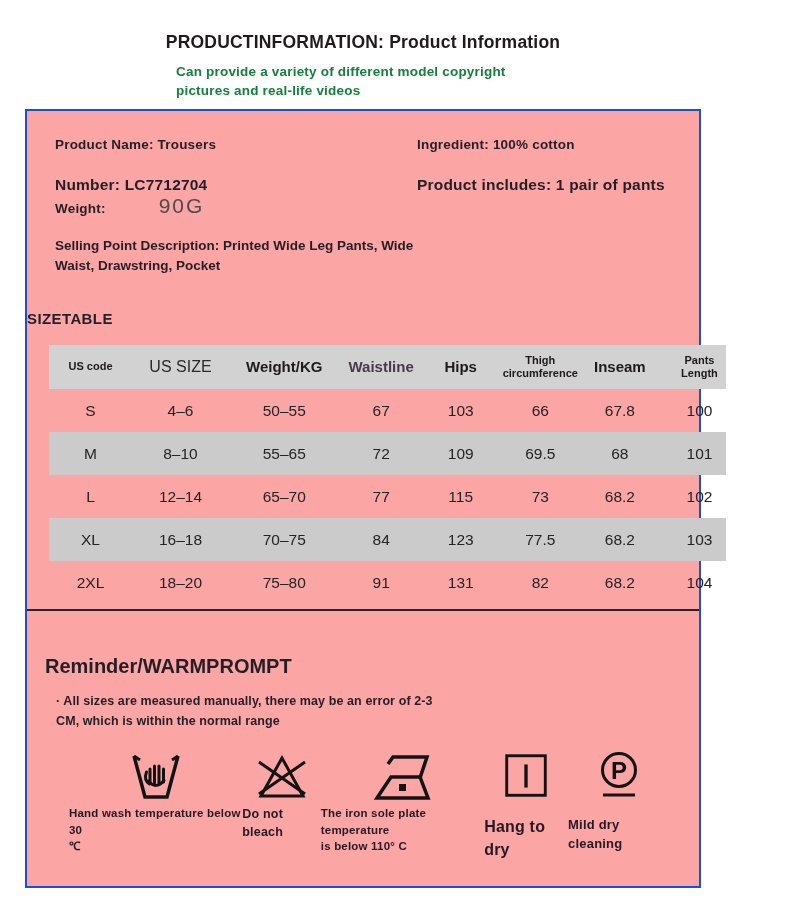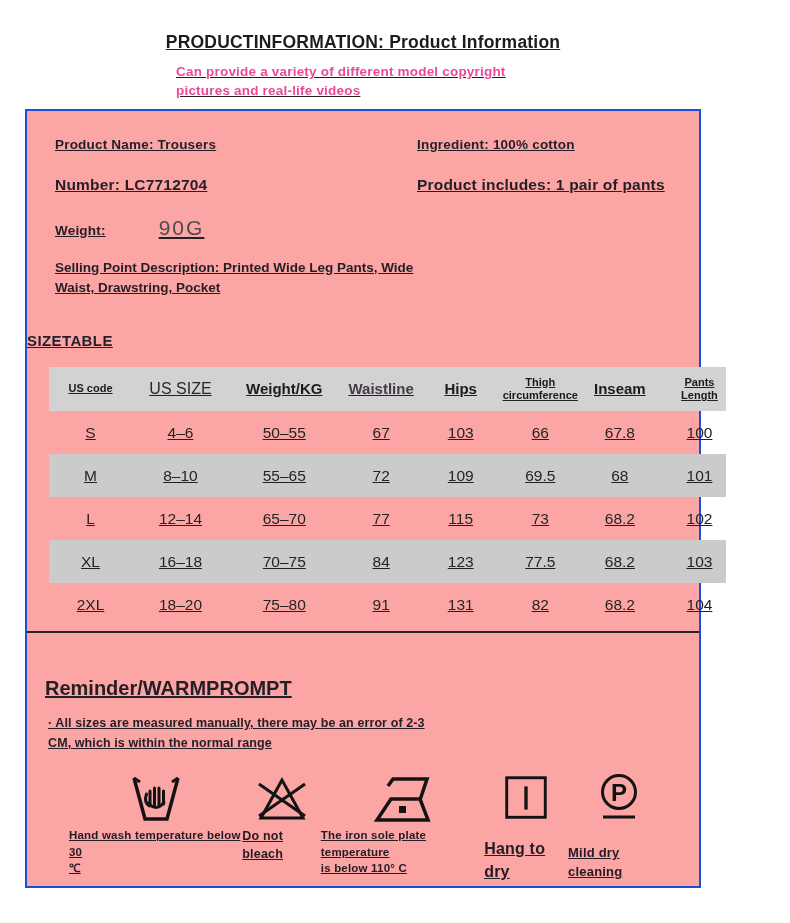--- a/index.html
+++ b/index.html
@@ -1,44 +1,44 @@
 <!DOCTYPE html>
 <html><head>
 <meta charset="utf-8">
 <style>
   html,body { margin:0; padding:0; }
   body {
     width:790px; height:923px; background:#ffffff;
     font-family:"Liberation Sans", sans-serif;
     color:#241e26;
   }
-  .page { position:relative; width:726px; height:923px; overflow:hidden;text-decoration:underline; }
+  .page { position:relative; width:726px; height:923px; overflow:hidden; }
 
   .title {
     margin:32px 0 10px; text-align:center;
     font-size:17.5px; font-weight:bold; color:#1f1b1d; letter-spacing:0.2px;
   }
   .subtitle {
     margin:0 0 8px 176px; font-size:13.5px; font-weight:bold;
-    line-height:1.4; color:#ec4899; white-space:pre-line; letter-spacing:0.2px;
+    line-height:1.4; color:#15803d; white-space:pre-line; letter-spacing:0.2px;
   }
 
   .box {
     margin:0 25px; border:2px solid #1d4ed8; height:779px;
     box-sizing:border-box; background:#fca5a5;
   }
 
   .info-grid {
     display:grid; grid-template-columns:362px auto;
     row-gap:24px; padding:26px 0 0 28px;
   }
   .lab13 { font-size:13.5px; font-weight:bold; letter-spacing:0.2px; }
   .lab15 { font-size:15.5px; font-weight:bold; letter-spacing:0.2px; }
 
-  .weight-row { padding-left:28px; margin-top:22px; display:flex; align-items:baseline; }
+  .weight-row { padding-left:28px; display:flex; align-items:baseline; }
   .weight-value {
     margin-left:53px; font-size:21px; font-weight:400;
     color:#4f4b4d; letter-spacing:2px;
   }
 
   .selling {
     margin:18px 0 0; padding-left:28px; max-width:500px;
     font-size:13.5px; font-weight:bold; line-height:1.5; white-space:pre-line;
   }
 
@@ -60,38 +60,38 @@
   th.tinted { color:#463a49; }
   td {
     height:43px; font-size:15.5px; text-align:center;
     vertical-align:middle; color:#242424; padding:0;
   }
   tr.stripe { background:#cbcbcb; }
 
   .bottom-section { margin-top:5px; border-top:2px solid #262626; }
   .reminder-heading { margin:44px 0 0; padding-left:18px; font-size:20px; font-weight:bold; }
   .note {
-    margin:14px 8px 0; padding-left:13px; max-width:570px;
+    margin:14px 16px 0; padding-left:13px; max-width:570px;
     font-size:12.5px; font-weight:bold; line-height:1.55; white-space:pre-line; letter-spacing:0.1px;
   }
 
   .care-row {
     display:flex; justify-content:space-between; align-items:flex-start;
     padding:18px 30px 0 42px;
   }
   .care-item { display:flex; flex-direction:column; align-items:center; }
   .care-item svg { display:block; stroke:#131313; fill:none; }
   .care-label {
     font-weight:bold; font-size:11.5px;
     white-space:pre-line; letter-spacing:0.2px; line-height:1.45; color:#241a24;
     text-align:left;
   }
   .care-item.c2 .care-label { font-size:12.5px; }
   .care-item.c4 .care-label { font-size:16px; margin-top:12px; }
-  .care-item.c5 .care-label { font-size:13px; margin-top:19px; }
+  .care-item.c5 .care-label { font-size:13px; margin-top:13px; }
 </style>
 </head>
 <body>
 
 <div class="page">
 
   <div class="title">PRODUCTINFORMATION: Product Information</div>
   <div class="subtitle">Can provide a variety of different model copyright
 pictures and real-life videos</div>
 

